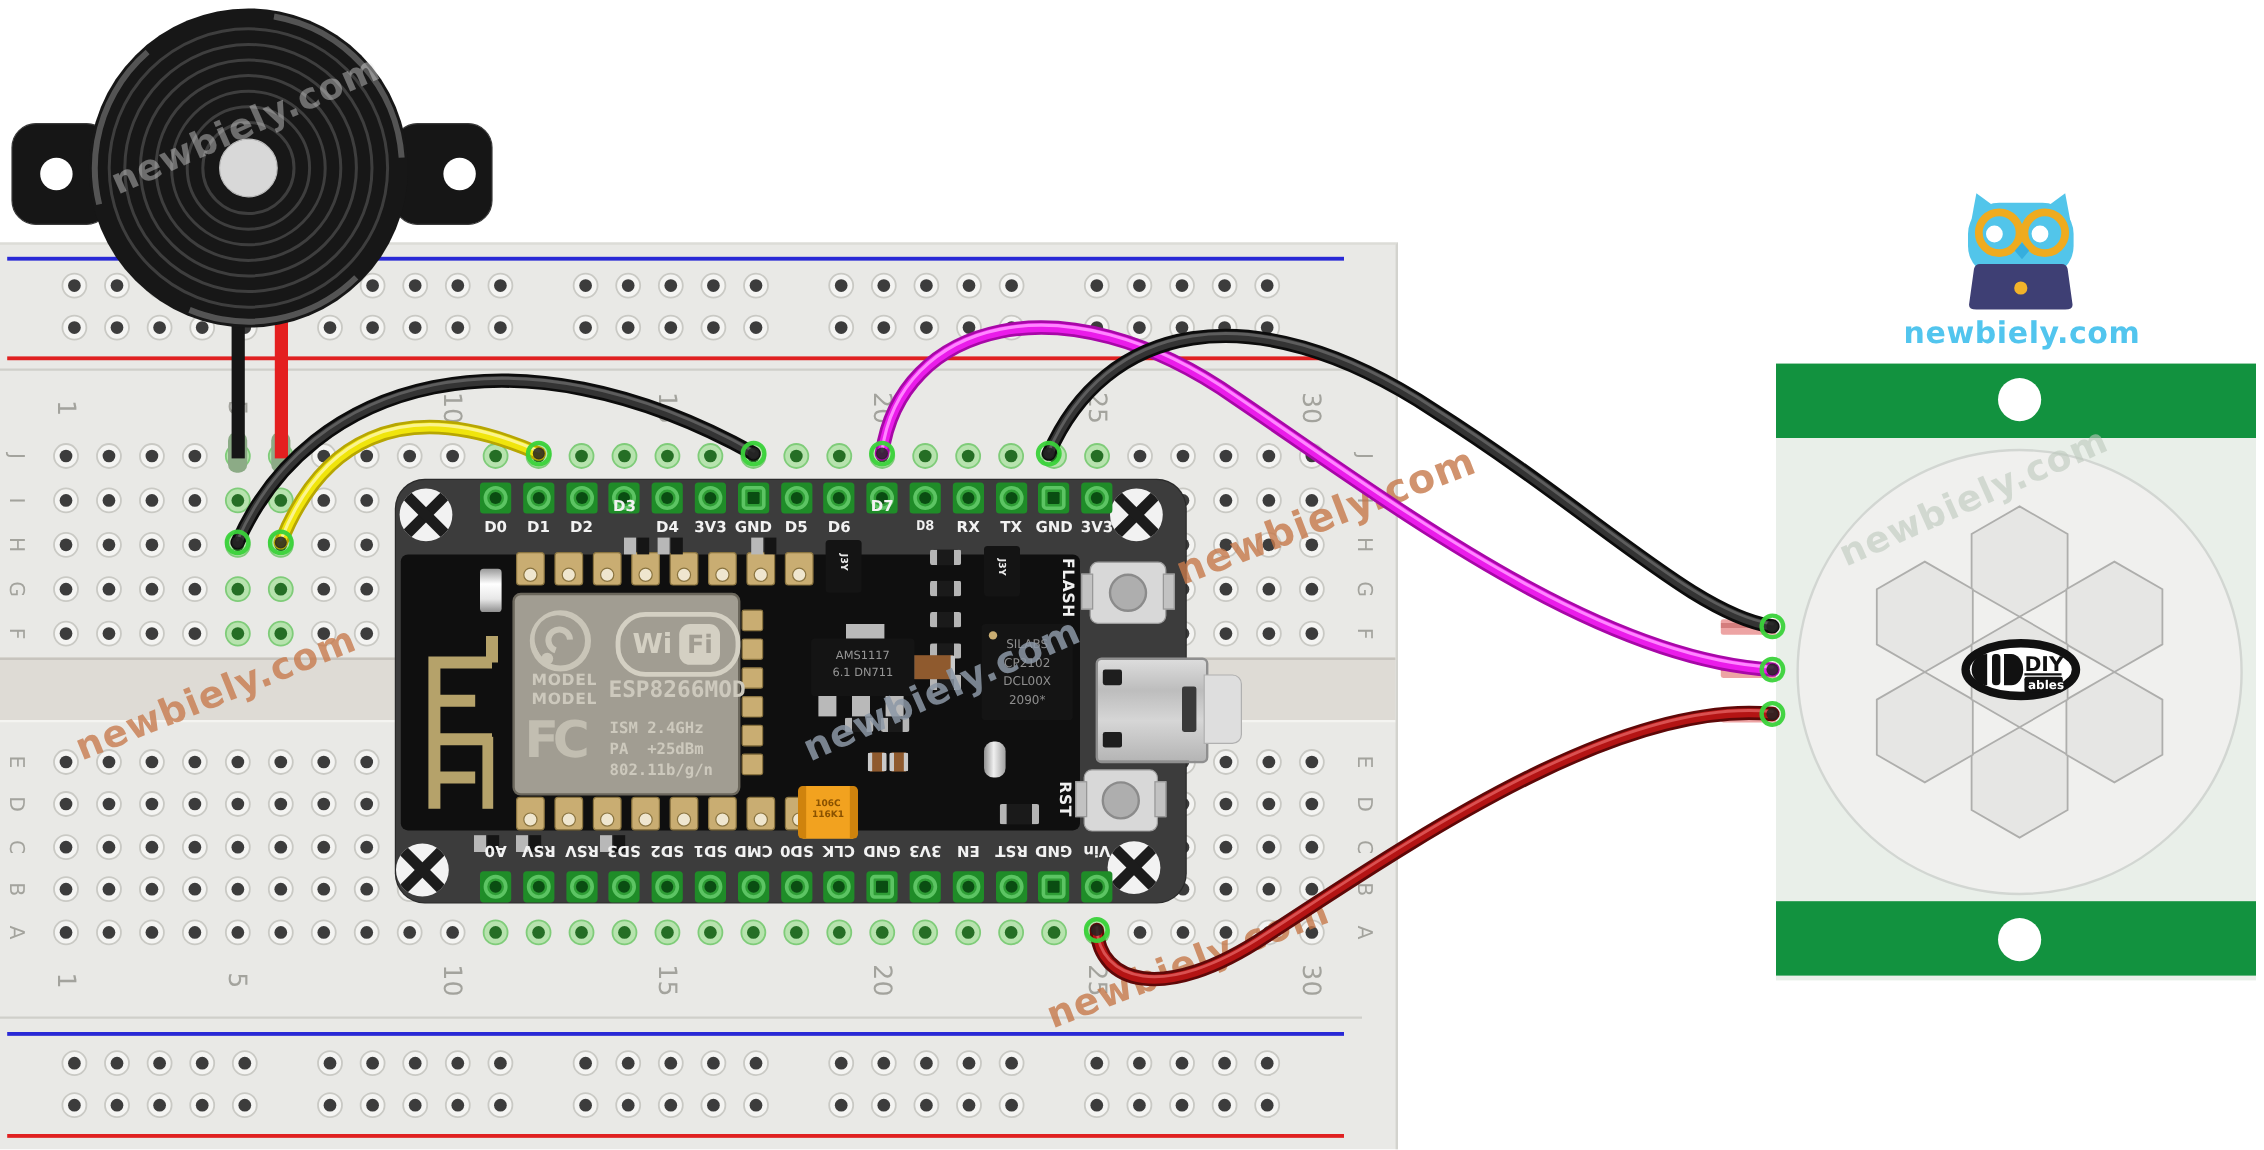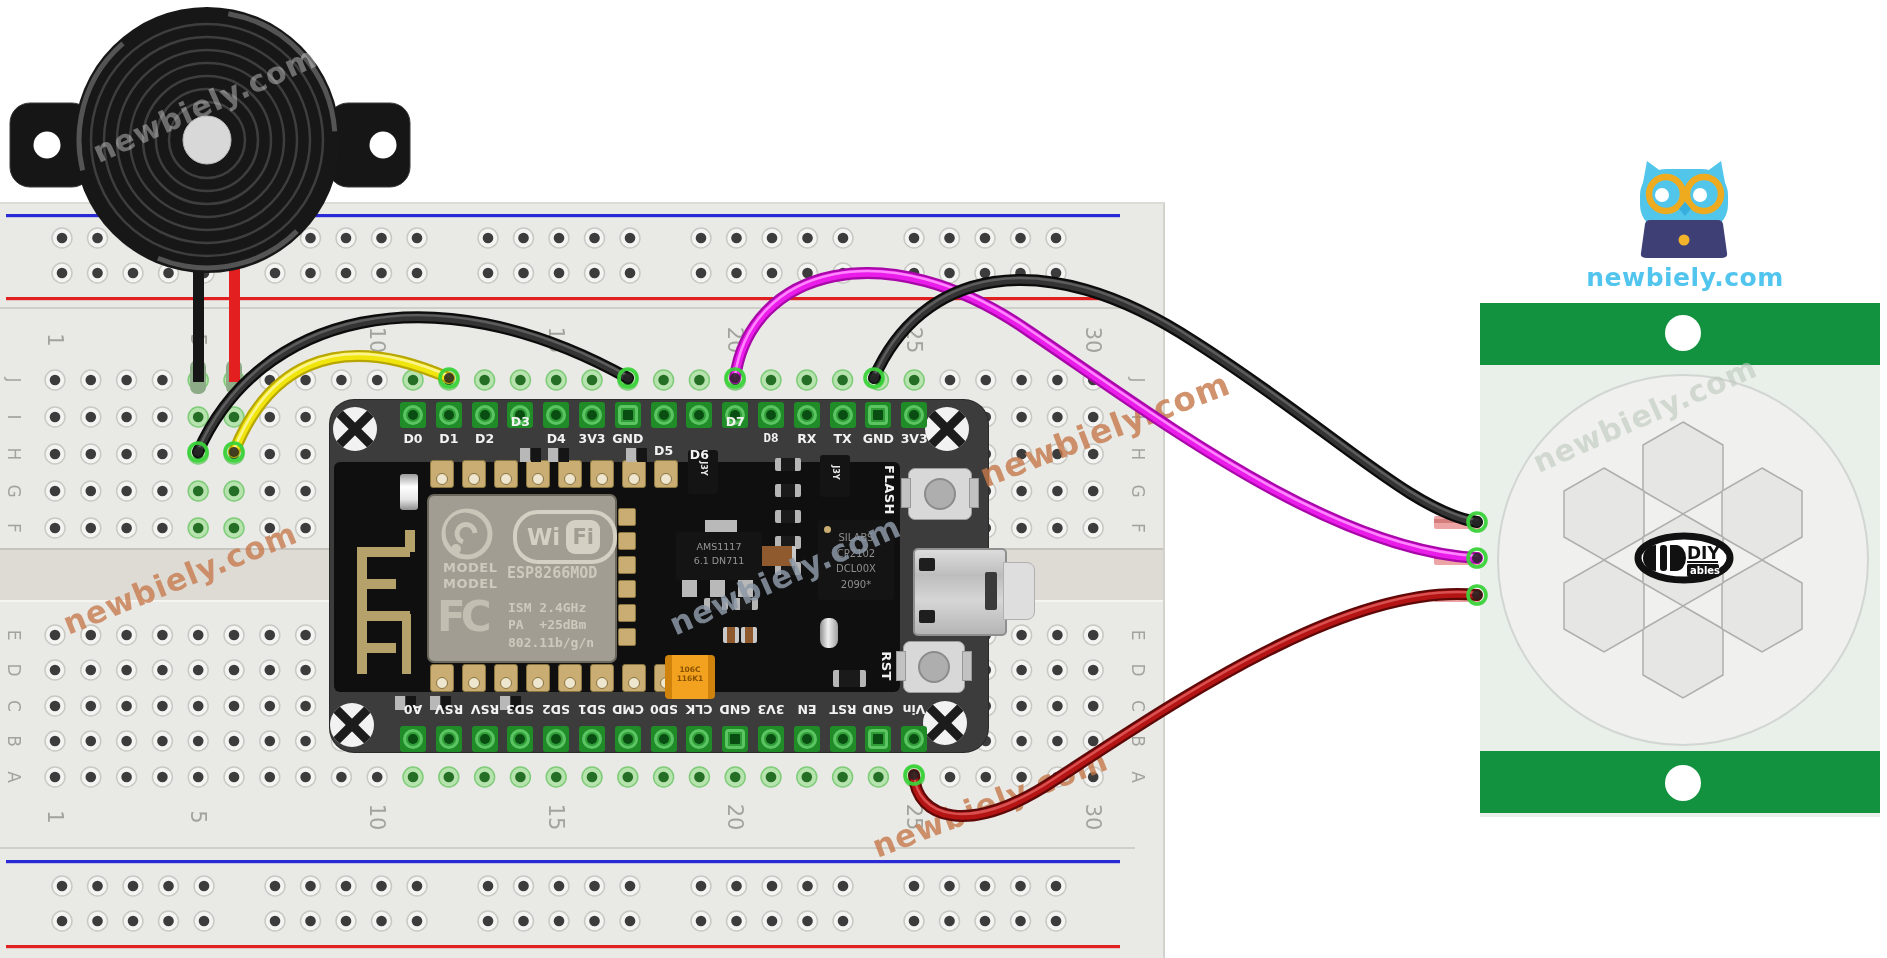--- a/index.html
+++ b/index.html
@@ -23,21 +23,21 @@
   .pad .hole{position:absolute;left:8px;top:8px;width:10px;height:10px;background:#0a4d12;border-radius:50%;}
   .pad.gnd .ring{border-radius:4px;} .pad.gnd .hole{border-radius:1px;}
   .pinlabel{position:absolute;width:38px;text-align:center;color:#f2f2f2;font-size:12.5px;font-weight:bold;height:16px;line-height:16px;}
   .pinlabel.flip{transform:rotate(180deg);}
   .gpad{position:absolute;width:22px;height:26px;background:#c9ad72;border:1px solid #8a7440;border-radius:3px;}
   .gpad i{position:absolute;left:5px;top:12px;width:10px;height:10px;border-radius:50%;background:#efe6cf;border:1px solid #8a7440;}
   .gpadv{position:absolute;width:16px;height:16px;background:#c9ad72;border:1px solid #8a7440;border-radius:2px;}
   #shield{position:absolute;left:97px;top:94px;width:186px;height:165px;background:#a19d92;
           border:2px solid #6b675c;border-radius:7px;color:#cdc9bd;}
   #shield .mv{position:absolute;left:14px;top:64px;font-size:13px;font-weight:bold;line-height:1.2;letter-spacing:.5px;}
-  #shield .mod{position:absolute;left:78px;top:68px;font-size:15px;font-weight:bold;font-family:"DejaVu Sans Mono",monospace;}
+  #shield .mod{position:absolute;left:78px;top:68px;font-size:19px;font-weight:bold;font-family:"DejaVu Sans Mono",monospace;}
   #shield .fcc{position:absolute;left:8px;top:96px;font-size:42px;font-weight:bold;letter-spacing:-5px;color:#c2beb1;}
   #shield .specs{position:absolute;left:79px;top:103px;font-size:13px;font-weight:bold;line-height:1.33;
                  font-family:"DejaVu Sans Mono",monospace;white-space:pre;}
   #wifibadge{position:absolute;left:84px;top:14px;width:96px;height:46px;border:4px solid #d4d0c3;border-radius:25px;
              display:flex;align-items:center;}
   #wifibadge .wi{color:#d4d0c3;font-size:23px;font-weight:bold;margin-left:10px;}
   #wifibadge .fi{background:#d4d0c3;color:#a19d92;font-size:21px;font-weight:bold;border-radius:9px;
                  width:34px;height:34px;margin-left:6px;display:flex;align-items:center;justify-content:center;}
   .chip{position:absolute;background:#141414;border-radius:3px;color:#969696;text-align:center;}
   .smdbit{position:absolute;background:#1a1a1a;border-left:6px solid #b5b5b5;border-right:6px solid #b5b5b5;border-radius:2px;}
@@ -1175,26 +1175,26 @@
         <div class="pinlabel" style="left: 243px; top: 31px;">3V3</div>
         <div class="pad gnd" style="left: 284.8px; top: 2px;">
           <div class="ring"></div>
           <div class="hole"></div>
         </div>
         <div class="pinlabel" style="left: 278.8px; top: 31px;">GND</div>
         <div class="pad" style="left: 320.6px; top: 2px;">
           <div class="ring"></div>
           <div class="hole"></div>
         </div>
-        <div class="pinlabel" style="left: 314.6px; top: 31px; margin-top: 12px;">D5</div>
+        <div class="pinlabel" style="left: 314.6px; top: 31px;">D5</div>
         <div class="pad" style="left: 356.4px; top: 2px;">
           <div class="ring"></div>
           <div class="hole"></div>
         </div>
-        <div class="pinlabel" style="left: 350.4px; top: 31px; margin-top: 16px;">D6</div>
+        <div class="pinlabel" style="left: 350.4px; top: 31px;">D6</div>
         <div class="pad" style="left: 392.2px; top: 2px;">
           <div class="ring"></div>
           <div class="hole"></div>
         </div>
         <div class="pinlabel" style="left: 386.2px; top: 14px;">D7</div>
         <div class="pad" style="left: 428px; top: 2px;">
           <div class="ring"></div>
           <div class="hole"></div>
         </div>
         <div class="pinlabel" style="left: 422px; top: 31px; font-family: Liberation Mono, monospace;">D8</div>

